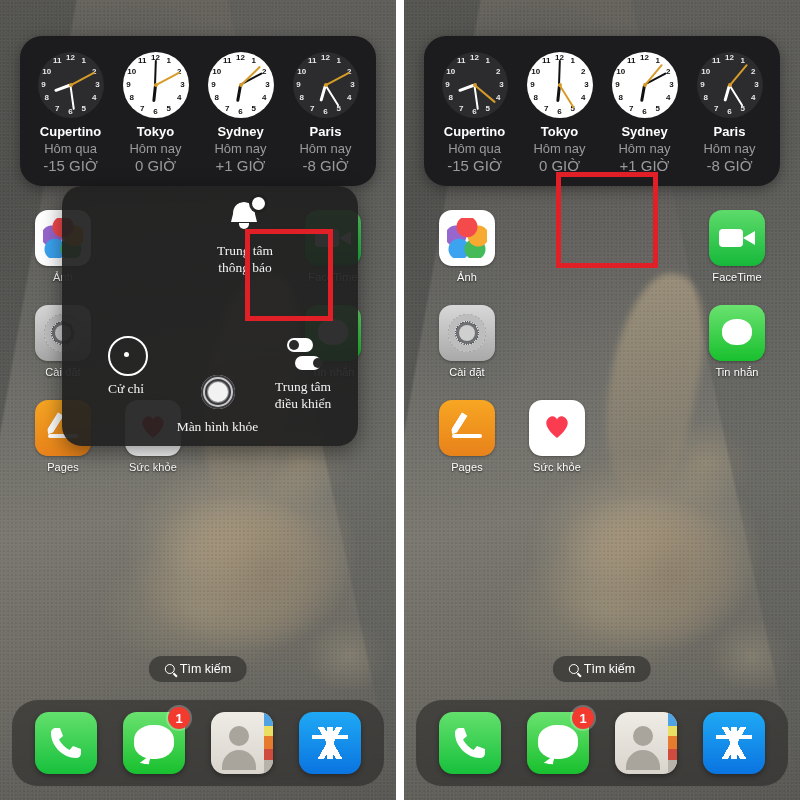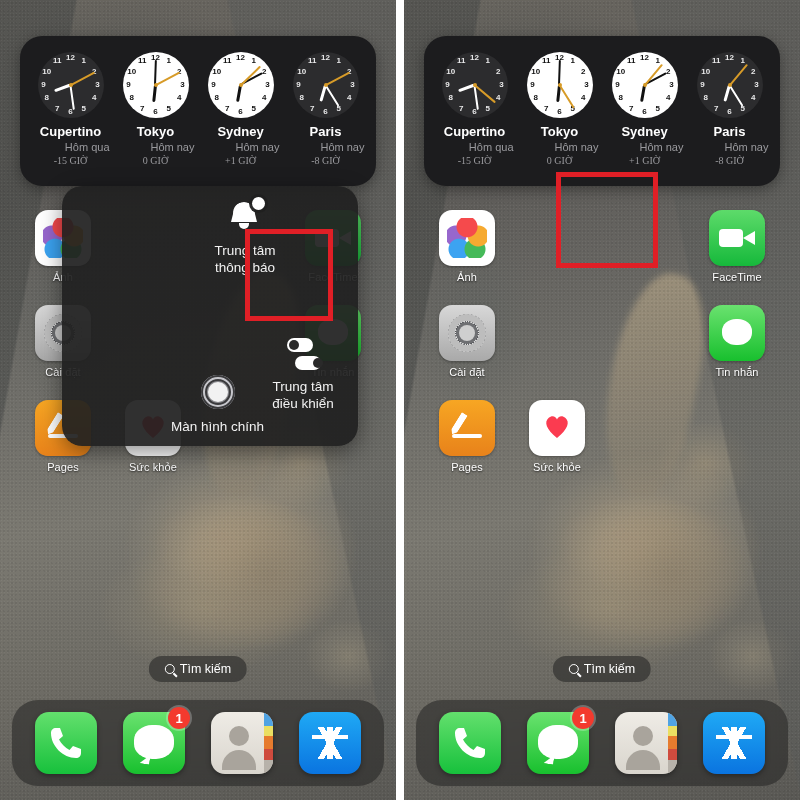--- a/index.html
+++ b/index.html
@@ -276,32 +276,32 @@
   .hand.hour  { width:3px; height:17px; margin-left:-1.5px; margin-top:-17px; }
   .hand.min   { width:2.4px; height:25px; margin-left:-1.2px; margin-top:-25px; }
   .hand.sec   { width:1.6px; height:27px; margin-left:-.8px; margin-top:-27px; background:#d79b28; }
   .dial.light .hand.hour, .dial.light .hand.min { background:#111; }
   .dial.dark  .hand.hour, .dial.dark  .hand.min { background:#fff; }
   .pivot {
     position:absolute; left:50%;top:50%;width:4px;height:4px;margin:-2px 0 0 -2px;
     border-radius:50%; background:#d79b28;
   }
   .clk-city { color:#fff; font-size:13px; font-weight:bold; margin-bottom:2px; }
-  .clk-rel  { color:#9a9a9e; font-size:11px; line-height:1.25;text-align:right; }
-  .clk-off  { color:#9a9a9e; font-size:10px; line-height:1.25;font-family:Liberation Serif, serif; }
+  .clk-rel  { color:#9a9a9e; font-size:13px; line-height:1.25; }
+  .clk-off  { color:#9a9a9e; font-size:15px; line-height:1.25; }
 
   
   .at-menu {
     position:absolute;
     border-radius: 20px;
     background: rgba(32,32,32,.93);
     box-shadow: 0 6px 22px rgba(0,0,0,.45);
     overflow: hidden;
   }
-  .at-left  { left: 62px; top: 186px; width: 296px; height: 260px; }
+  .at-left  { left: 62px; top: 186px; width: 296px; height: 260px; font-family: Liberation Serif, serif; }
   .at-item {
     position:absolute;
     display:flex; flex-direction:column; align-items:center; justify-content:flex-start;
     color:#fff; text-align:center;
   }
   .at-label { font-size: 13.5px; line-height: 1.28; color:#f2f2f2; margin-top: 6px; white-space: pre-line; }
   .at-glyph { width: 46px; height: 40px; position:relative; }
 
   
   .g-star::before{
@@ -533,35 +533,39 @@
       <div class="at-item" style="left:128px; top:10px; width:110px;">
         <div class="at-glyph g-bell-badge">
             <i class="dot"></i>
           </div>
         <div class="at-label">Trung tâm
 thông báo</div>
       </div>
 
 
 
+      <div class="at-item" style="left:16px; top:148px; width:96px;">
+        <div class="at-glyph g-gesture"></div>
+        <div class="at-label">Cử chỉ</div>
+      </div>
 
       <div class="at-item" style="left:188px; top:146px; width:106px;">
         <div class="at-glyph g-toggles">
           <i class="t t1"></i>
             <i class="k k1"></i>
           <i class="t t2"></i>
             <i class="k k2"></i>
         </div>
         <div class="at-label">Trung tâm
 điều khiển</div>
       </div>
 
       <div class="at-item" style="left:83px; top:186px; width:145px;">
         <div class="at-glyph g-home"></div>
-        <div class="at-label">Màn hình chính</div>
+        <div class="at-label">Màn hình khỏe</div>
       </div>
     </div>
 
     <div class="hl" style="left:245px; top:229px; width:88px; height:92px;"></div>
   </div>
 
   <div class="panel right">
     <div class="wallpaper">
       <div class="wp-rock"></div>
       <div class="wp-deer"></div>

